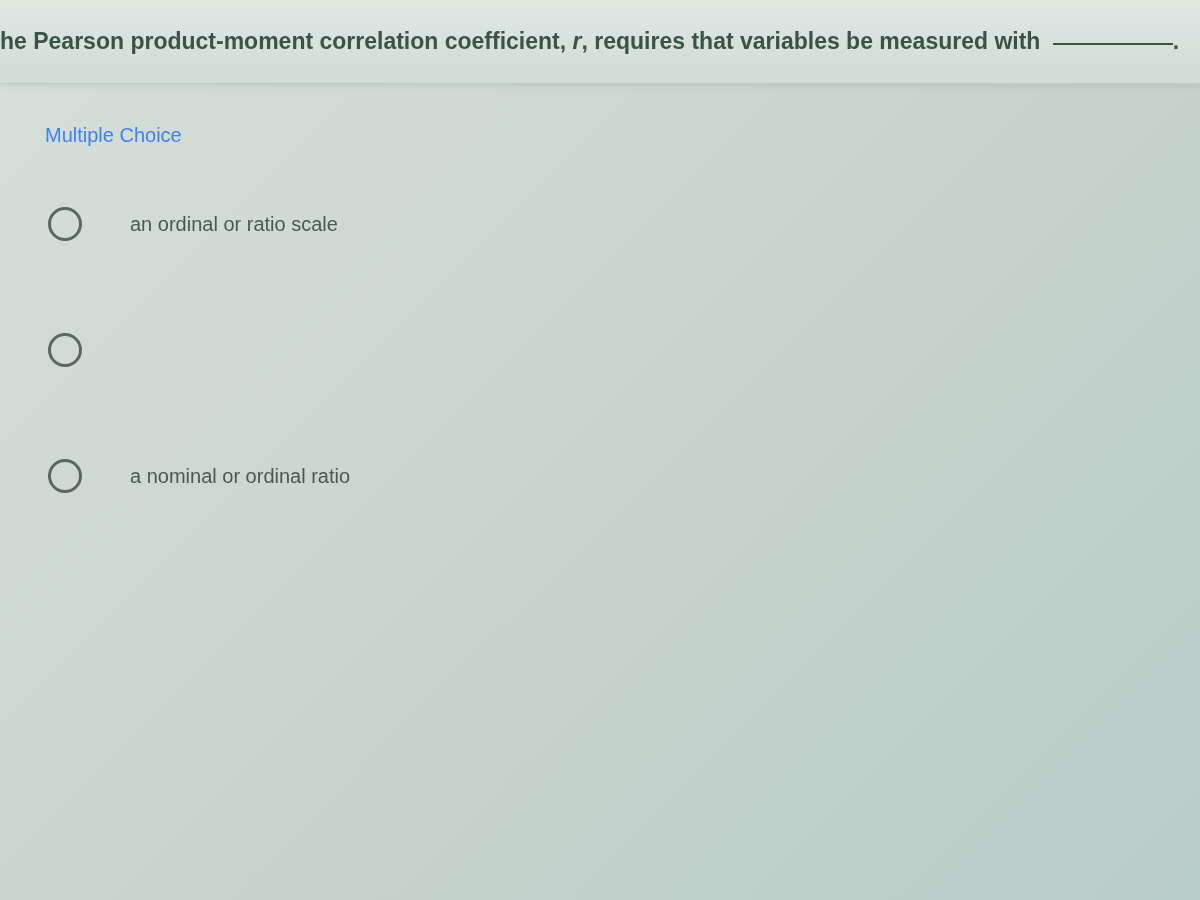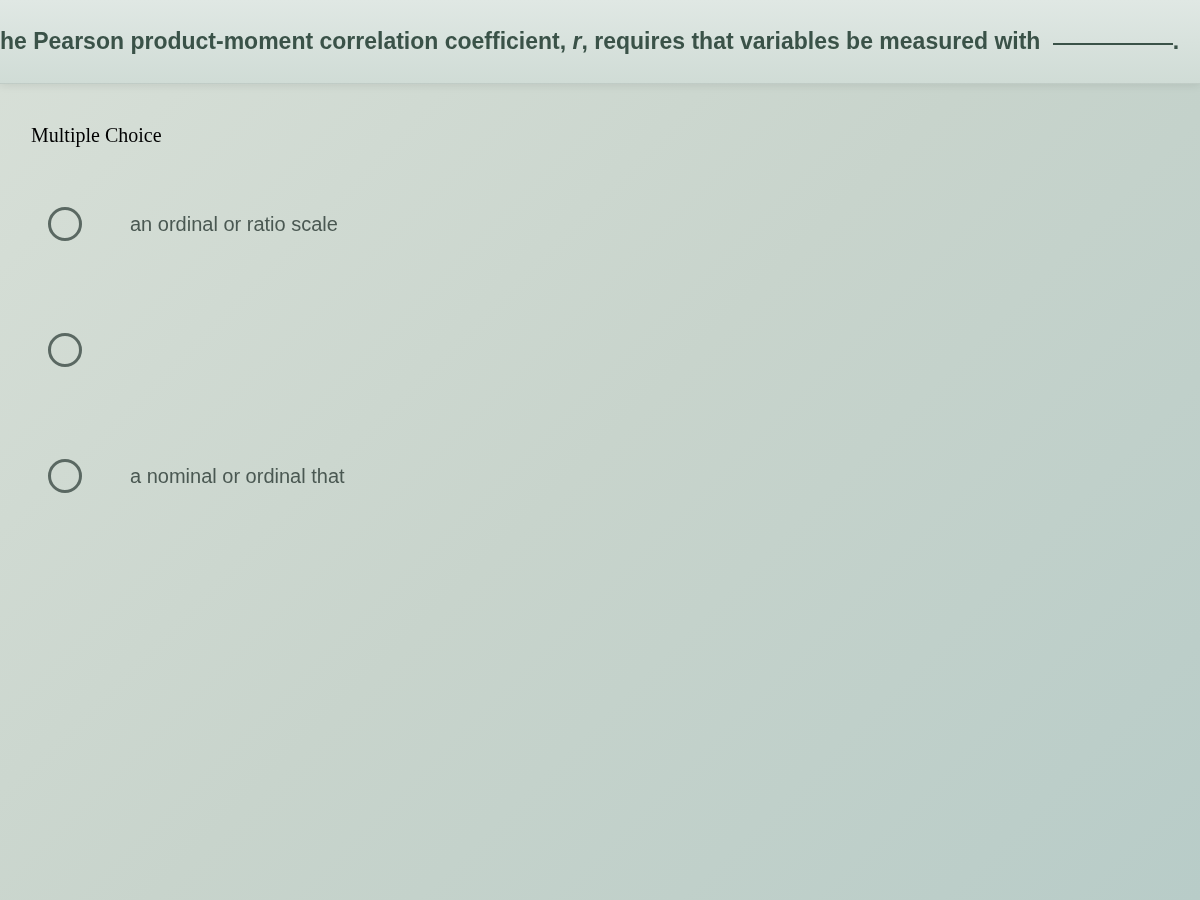--- a/index.html
+++ b/index.html
@@ -37,26 +37,25 @@
       width: 120px;
       vertical-align: baseline;
       margin-left: 6px;
       position: relative;
       top: -4px;
     }
     .content-area {
       padding: 40px 30px 30px 30px;
     }
     .mc-label {
-      color: #000000;
+      color: #3b82f6;
       font-size: 20px;
       font-weight: 400;
       margin-bottom: 60px;
-      margin-left: 1px;
-      font-family: Liberation Serif, serif;
+      margin-left: 15px;
     }
     .options {
       display: flex;
       flex-direction: column;
       gap: 92px;
       margin-left: 18px;
     }
     .option-row {
       display: flex;
       align-items: center;
@@ -95,18 +94,18 @@
       <div class="radio-circle"></div>
       <div class="option-text">an ordinal or ratio scale</div>
     </div>
 
     <div class="option-row">
       <div class="radio-circle"></div>
     </div>
 
     <div class="option-row">
       <div class="radio-circle"></div>
-      <div class="option-text">a nominal or ordinal that</div>
+      <div class="option-text">a nominal or ordinal ratio</div>
     </div>
 
 
   </div>
 </div>
 
 </body></html>

